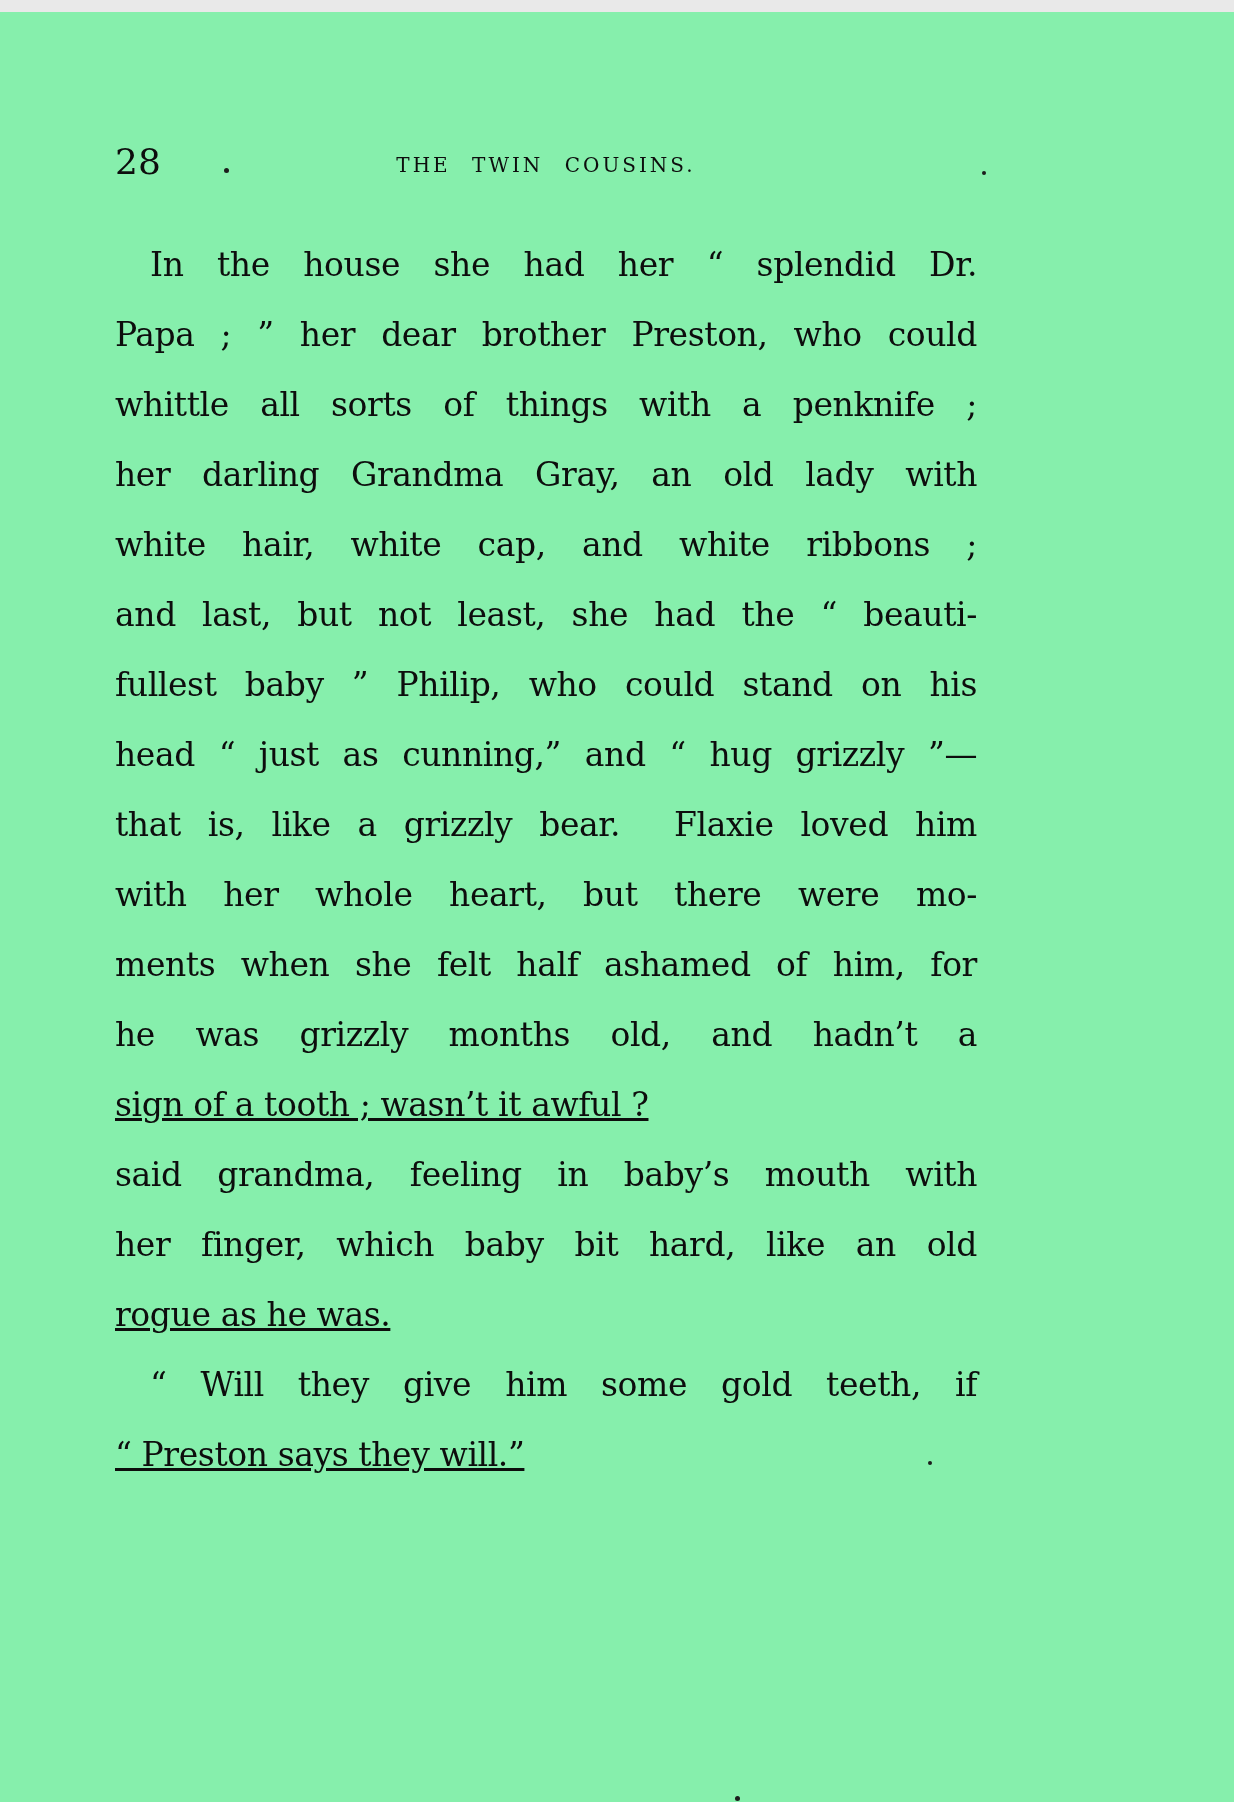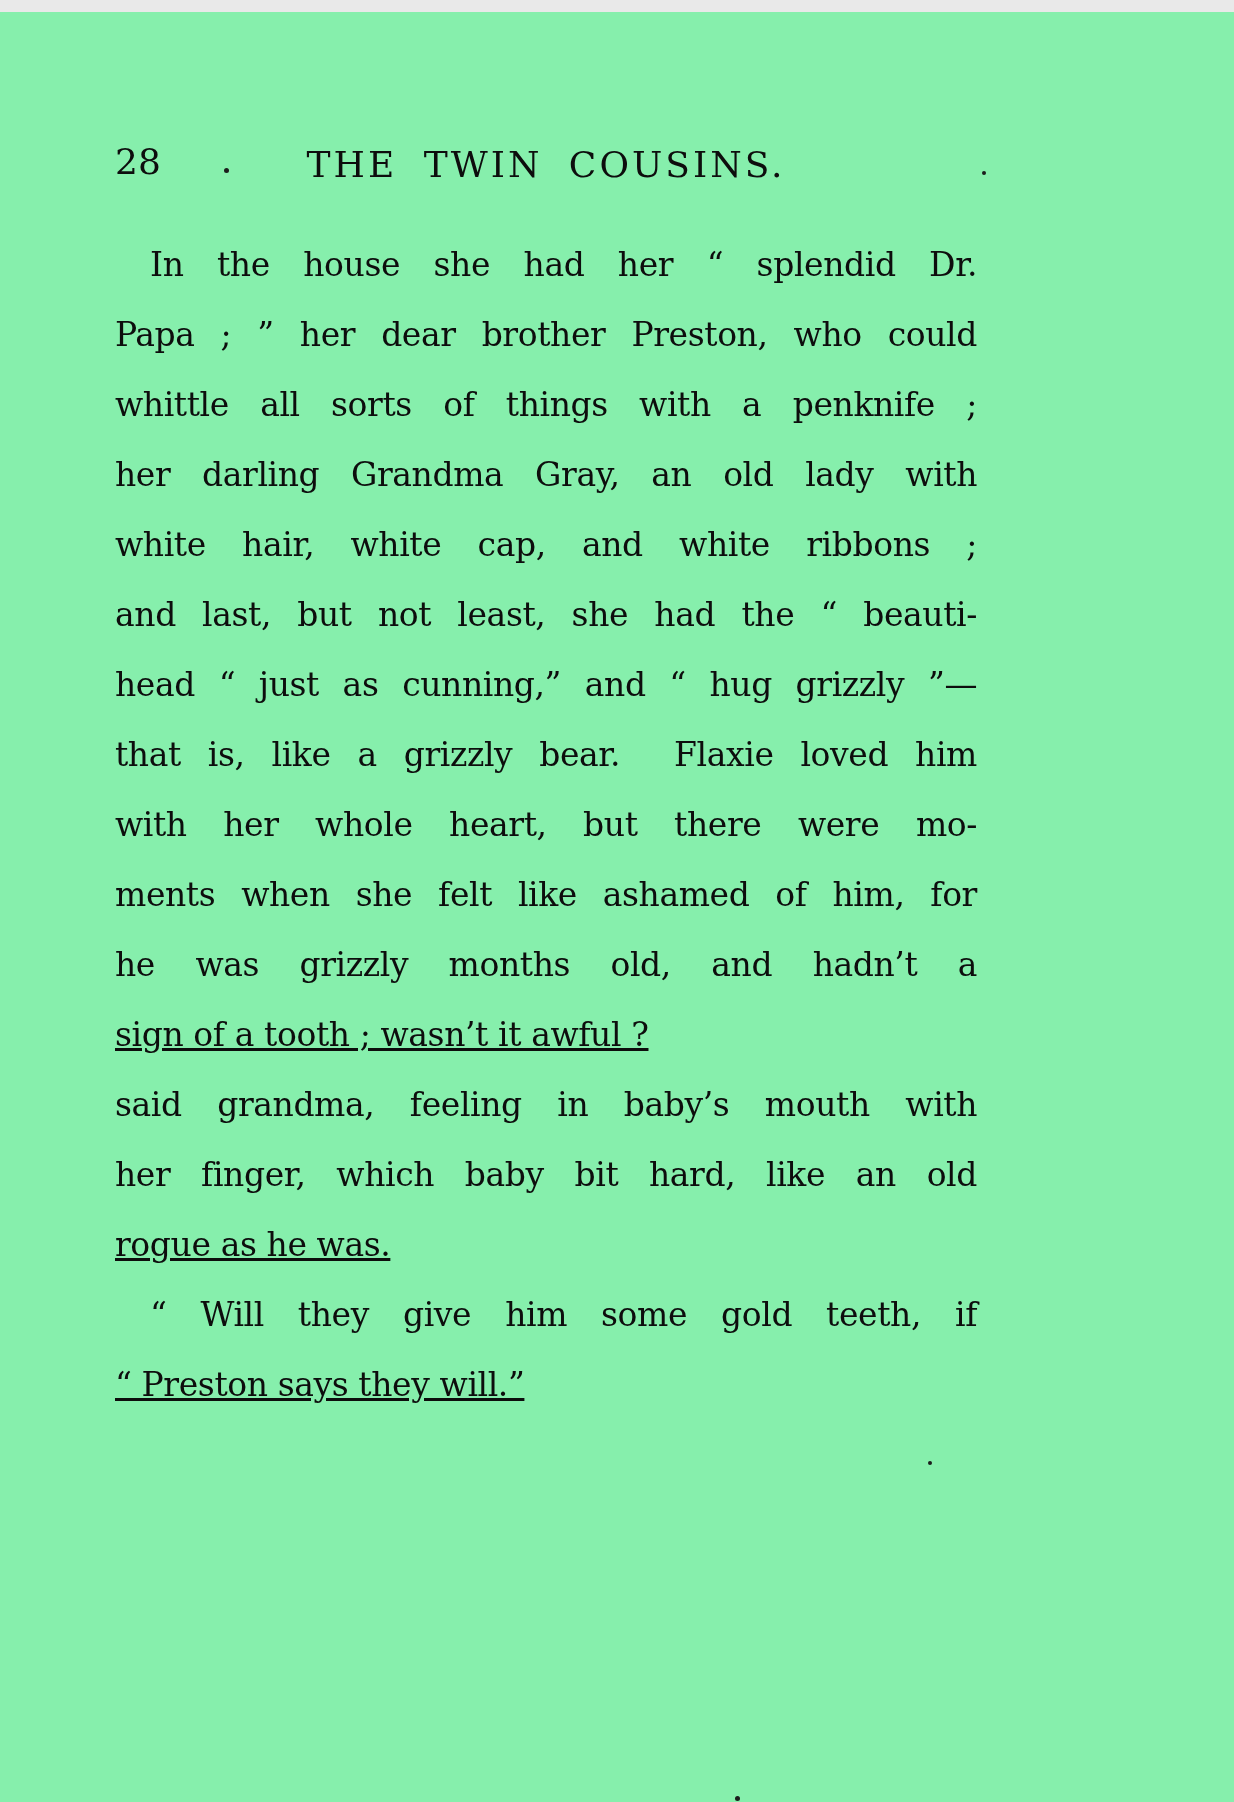--- a/index.html
+++ b/index.html
@@ -17,21 +17,21 @@
     left:115px;width:862px;top:124px;height:52px;
   }
   .page-number{
     position:absolute;left:0;top:4px;
     font-size:36px;line-height:44px;
     letter-spacing:0px;
   }
   .header-title{
     position:absolute;left:50%;top:10px;
     transform:translateX(-50%);
-    font-size:36px;line-height:38px;
+    font-size:20px;line-height:38px;
     letter-spacing:3px;
     word-spacing:12px;
     white-space:nowrap;
   }
   .body-text{
     position:absolute;
     left:115px;width:862px;top:218px;
   }
   .line{
     height:70px;line-height:70px;
@@ -64,24 +64,25 @@
     <div class="header-title">THE TWIN COUSINS.</div>
   </div>
 
   <div class="body-text">
     <div class="line indent">In the house she had her “ splendid Dr.</div>
     <div class="line">Papa ; ” her dear brother Preston, who could</div>
     <div class="line">whittle all sorts of things with a penknife ;</div>
     <div class="line">her darling Grandma Gray, an old lady with</div>
     <div class="line">white hair, white cap, and white ribbons ;</div>
     <div class="line">and last, but not least, she had the “ beauti-</div>
+    <div class="line">fullest baby ” Philip, who could stand on his</div>
     <div class="line">head “ just as cunning,” and “ hug grizzly ”—</div>
     <div class="line">that is, like a grizzly bear.&nbsp; Flaxie loved him</div>
     <div class="line">with her whole heart, but there were mo-</div>
-    <div class="line">ments when she felt like ashamed of him, for</div>
+    <div class="line">ments when she felt half ashamed of him, for</div>
     <div class="line">he was grizzly months old, and hadn’t a</div>
     <div class="line last">sign of a tooth ; wasn’t it awful ?</div>
     <div class="line">said grandma, feeling in baby’s mouth with</div>
     <div class="line">her finger, which baby bit hard, like an old</div>
     <div class="line last">rogue as he was.</div>
     <div class="line indent">“ Will they give him some gold teeth, if</div>
     <div class="line last">“ Preston says they will.”</div>
   </div>
 
   <div class="scan-speck" id="speck1"></div>

